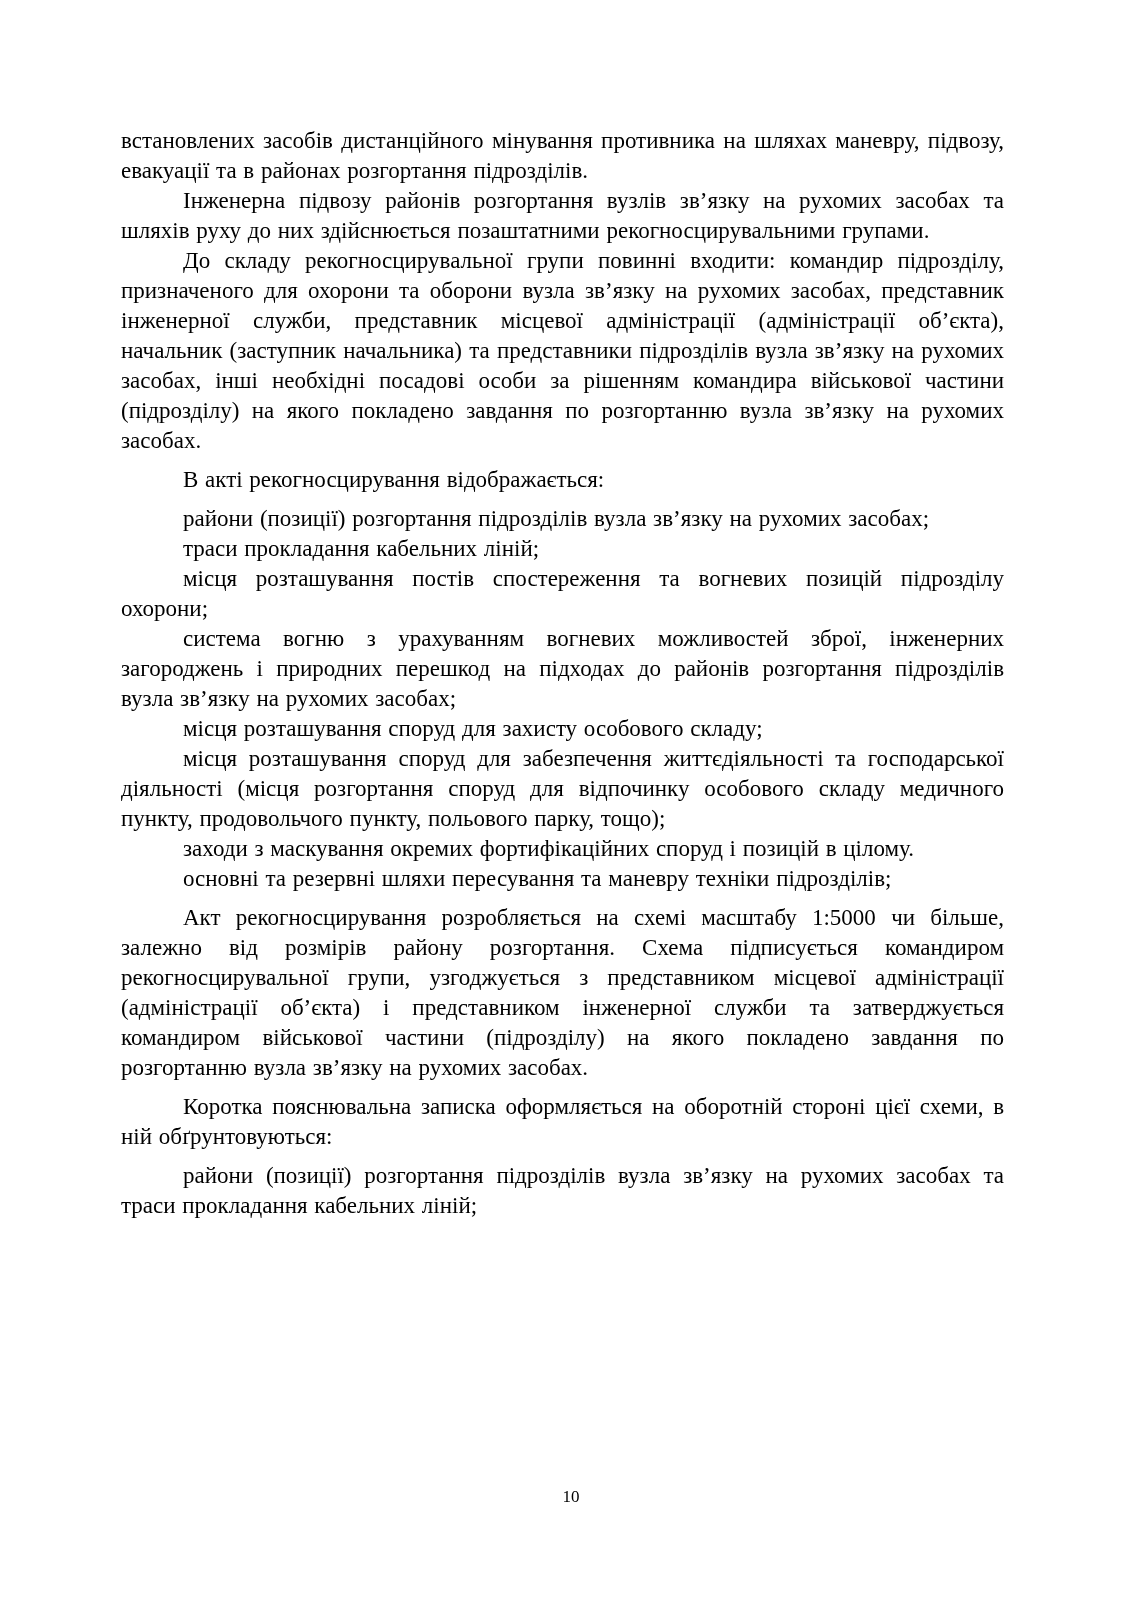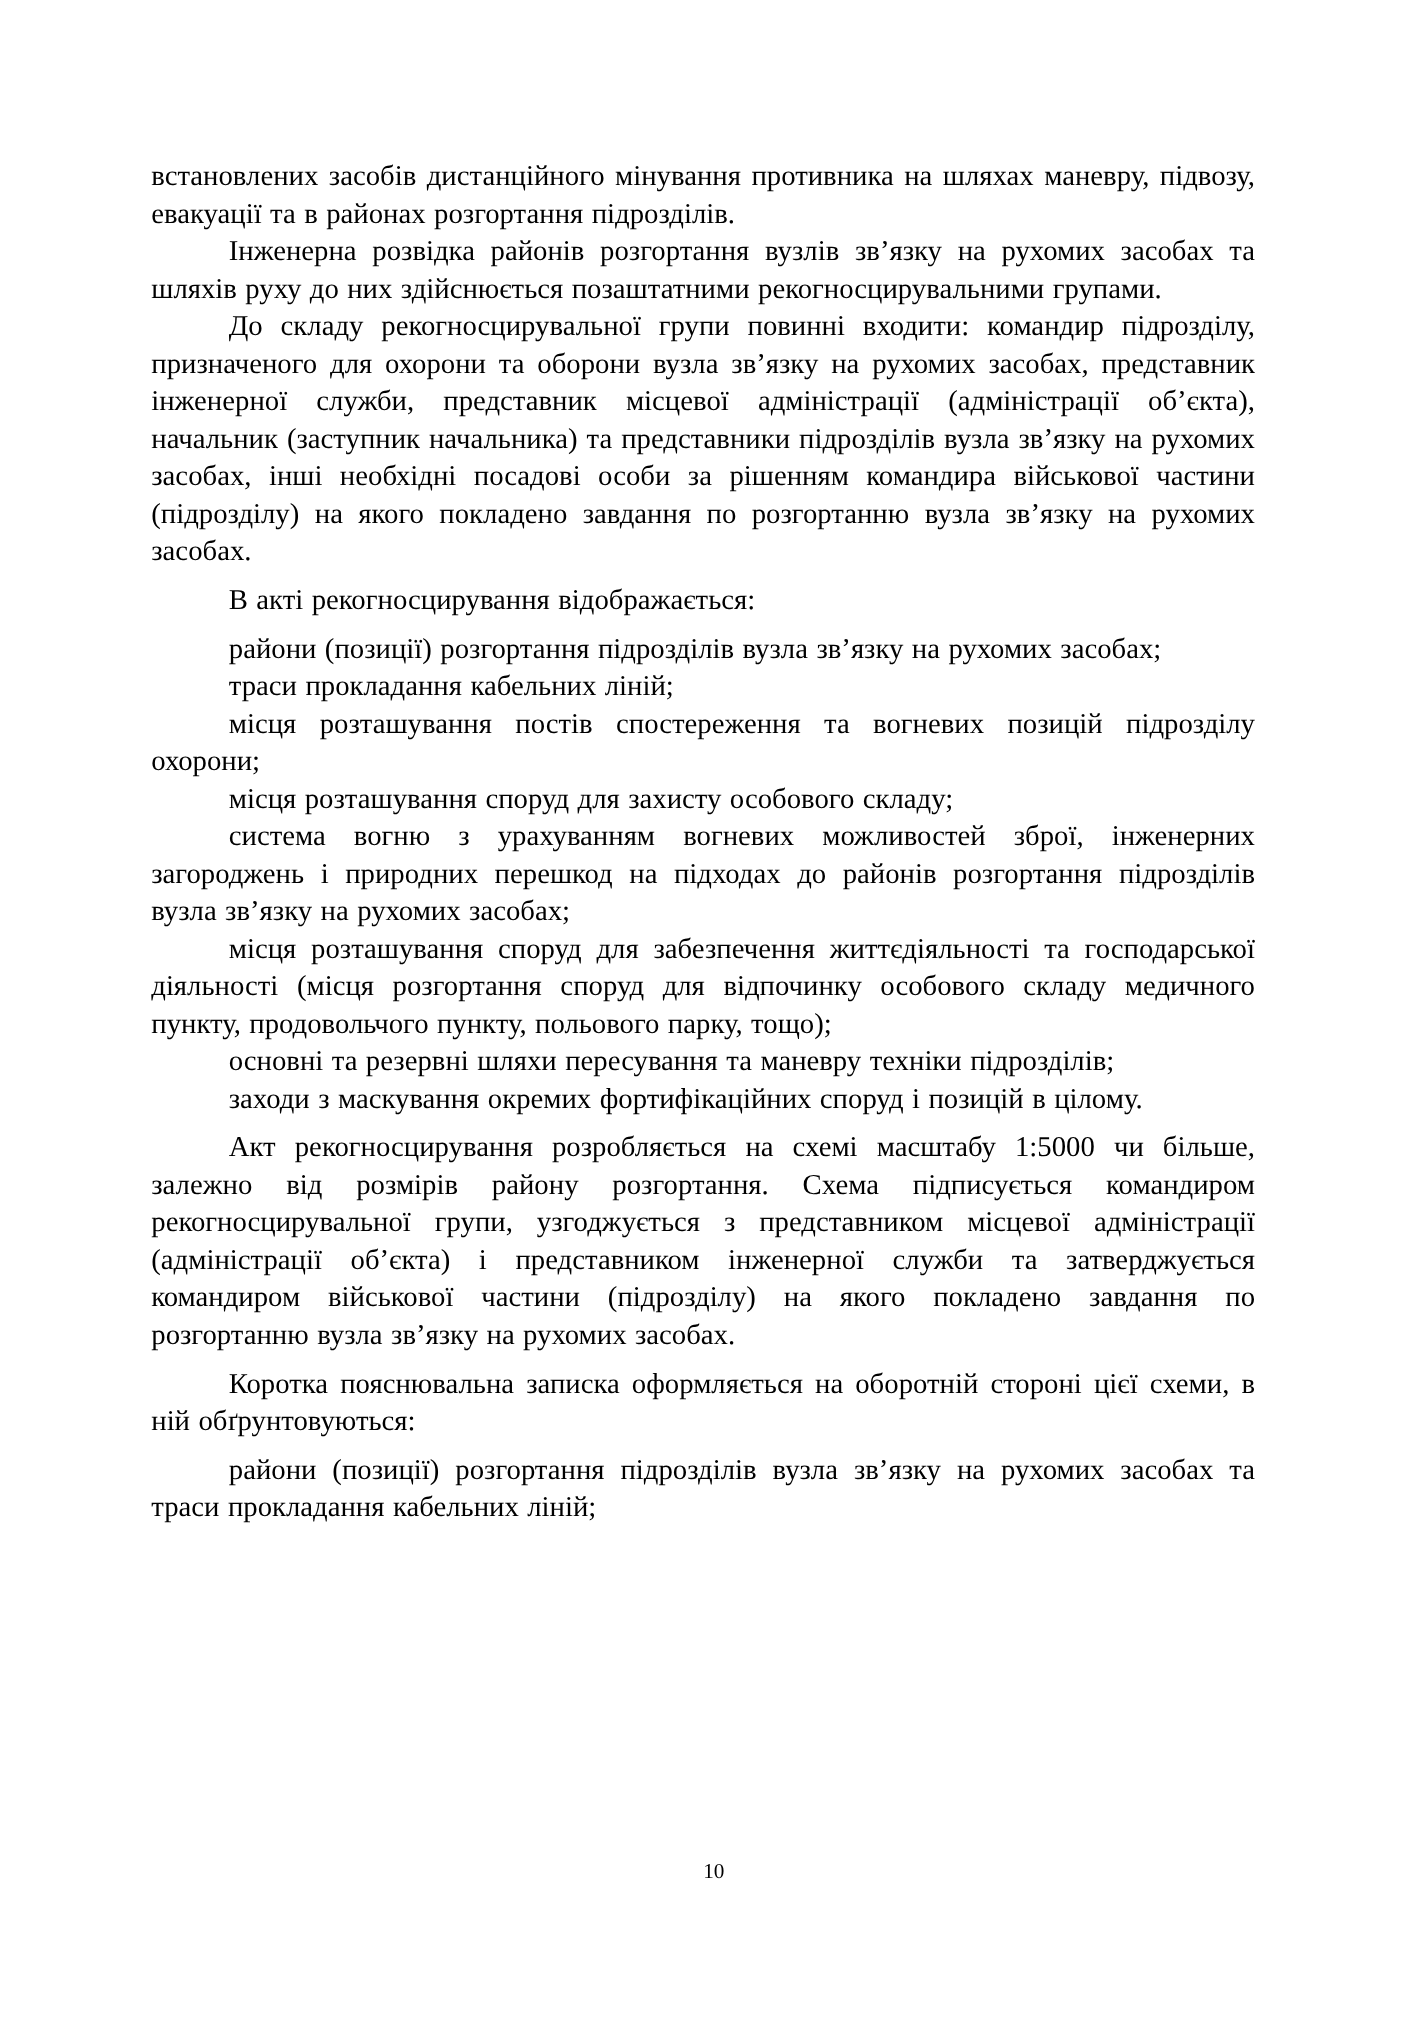--- a/index.html
+++ b/index.html
@@ -38,29 +38,29 @@
       text-align: center;
       font-size: 17px;
     }
   </style>
 </head>
 <body>
 
 <div class="page">
   <div class="text-block">
     <p class="noindent">встановлених засобів дистанційного мінування противника на шляхах маневру, підвозу, евакуації та в районах розгортання підрозділів.</p>
-    <p>Інженерна розвідка районів розгортання вузлів зв’язку на рухомих засобах та шляхів руху до них здійснюється позаштатними рекогносцирувальними групами.</p>
+    <p>Інженерна підвозу районів розгортання вузлів зв’язку на рухомих засобах та шляхів руху до них здійснюється позаштатними рекогносцирувальними групами.</p>
     <p>До складу рекогносцирувальної групи повинні входити: командир підрозділу, призначеного для охорони та оборони вузла зв’язку на рухомих засобах, представник інженерної служби, представник місцевої адміністрації (адміністрації об’єкта), начальник (заступник начальника) та представники підрозділів вузла зв’язку на рухомих засобах, інші необхідні посадові особи за рішенням командира військової частини (підрозділу) на якого покладено завдання по розгортанню вузла зв’язку на рухомих засобах.</p>
     <p class="gap">В акті рекогносцирування відображається:</p>
     <p class="gap">райони (позиції) розгортання підрозділів вузла зв’язку на рухомих засобах;</p>
     <p>траси прокладання кабельних ліній;</p>
     <p>місця розташування постів спостереження та вогневих позицій підрозділу охорони;</p>
+    <p>система вогню з урахуванням вогневих можливостей зброї, інженерних загороджень і природних перешкод на підходах до районів розгортання підрозділів вузла зв’язку на рухомих засобах;</p>
     <p>місця розташування споруд для захисту особового складу;</p>
-    <p>система вогню з урахуванням вогневих можливостей зброї, інженерних загороджень і природних перешкод на підходах до районів розгортання підрозділів вузла зв’язку на рухомих засобах;</p>
     <p>місця розташування споруд для забезпечення життєдіяльності та господарської діяльності (місця розгортання споруд для відпочинку особового складу медичного пункту, продовольчого пункту, польового парку, тощо);</p>
+    <p>заходи з маскування окремих фортифікаційних споруд і позицій в цілому.</p>
     <p>основні та резервні шляхи пересування та маневру техніки підрозділів;</p>
-    <p>заходи з маскування окремих фортифікаційних споруд і позицій в цілому.</p>
     <p class="gap">Акт рекогносцирування розробляється на схемі масштабу 1:5000 чи більше, залежно від розмірів району розгортання. Схема підписується командиром рекогносцирувальної групи, узгоджується з представником місцевої адміністрації (адміністрації об’єкта) і представником інженерної служби та затверджується командиром військової частини (підрозділу) на якого покладено завдання по розгортанню вузла зв’язку на рухомих засобах.</p>
     <p class="gap">Коротка пояснювальна записка оформляється на оборотній стороні цієї схеми, в ній обґрунтовуються:</p>
     <p class="gap">райони (позиції) розгортання підрозділів вузла зв’язку на рухомих засобах та траси прокладання кабельних ліній;</p>
   </div>
   <div class="page-number">10</div>
 </div>
 
 </body></html>

